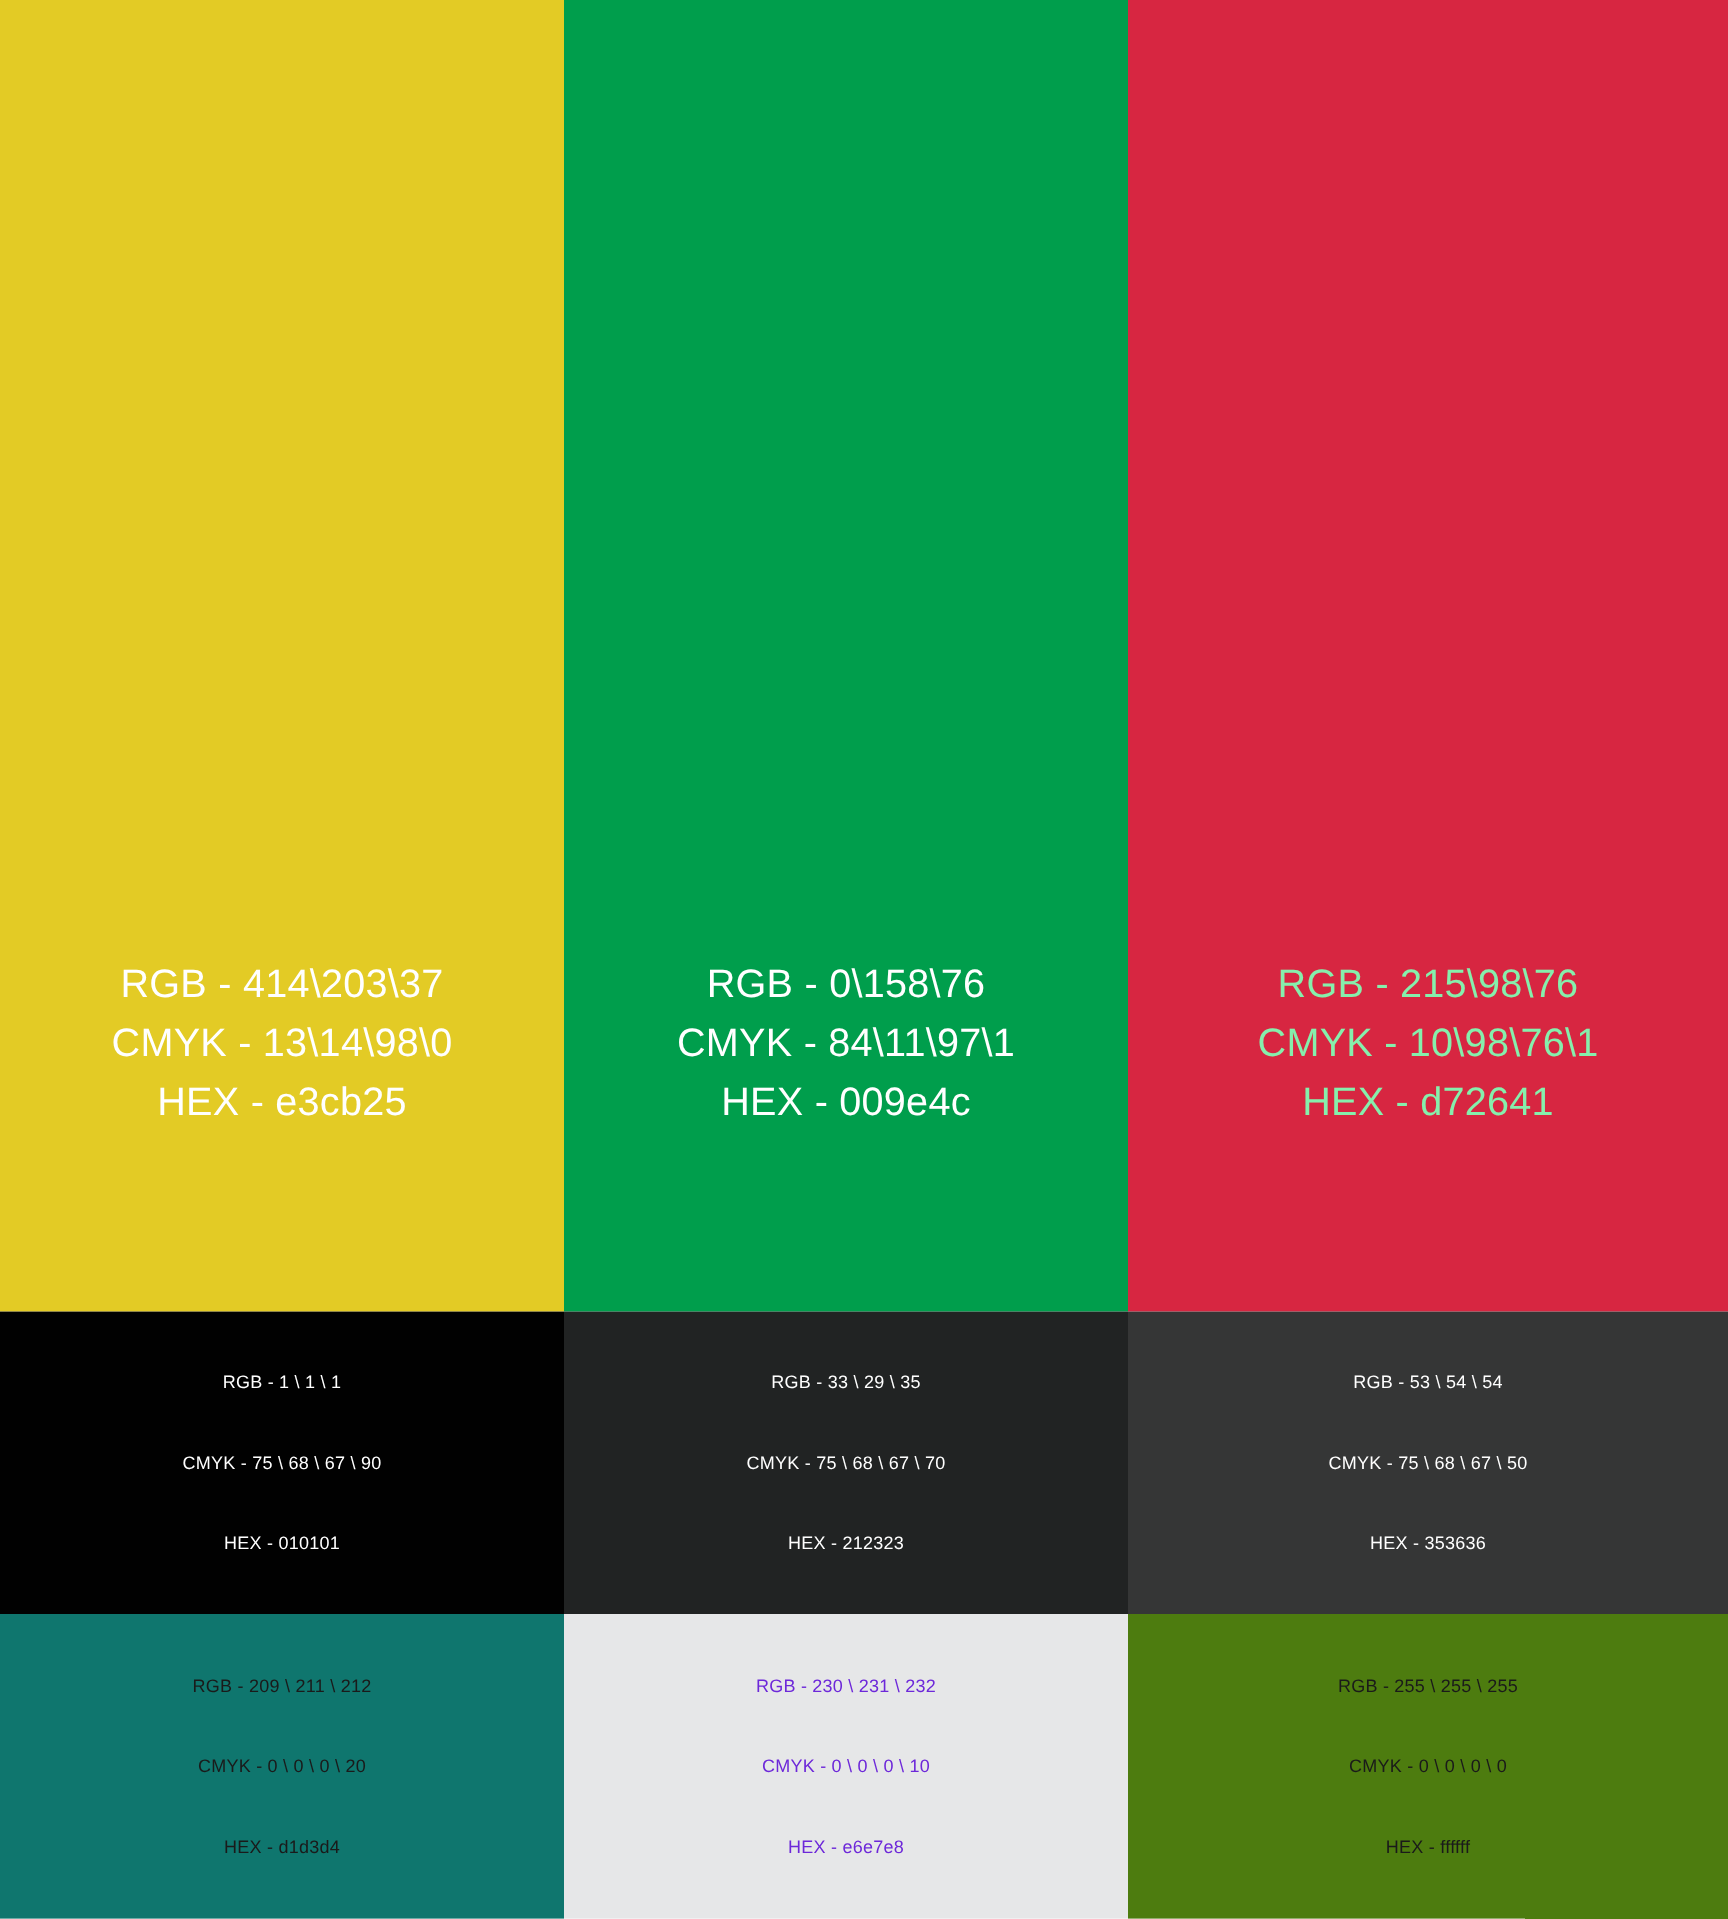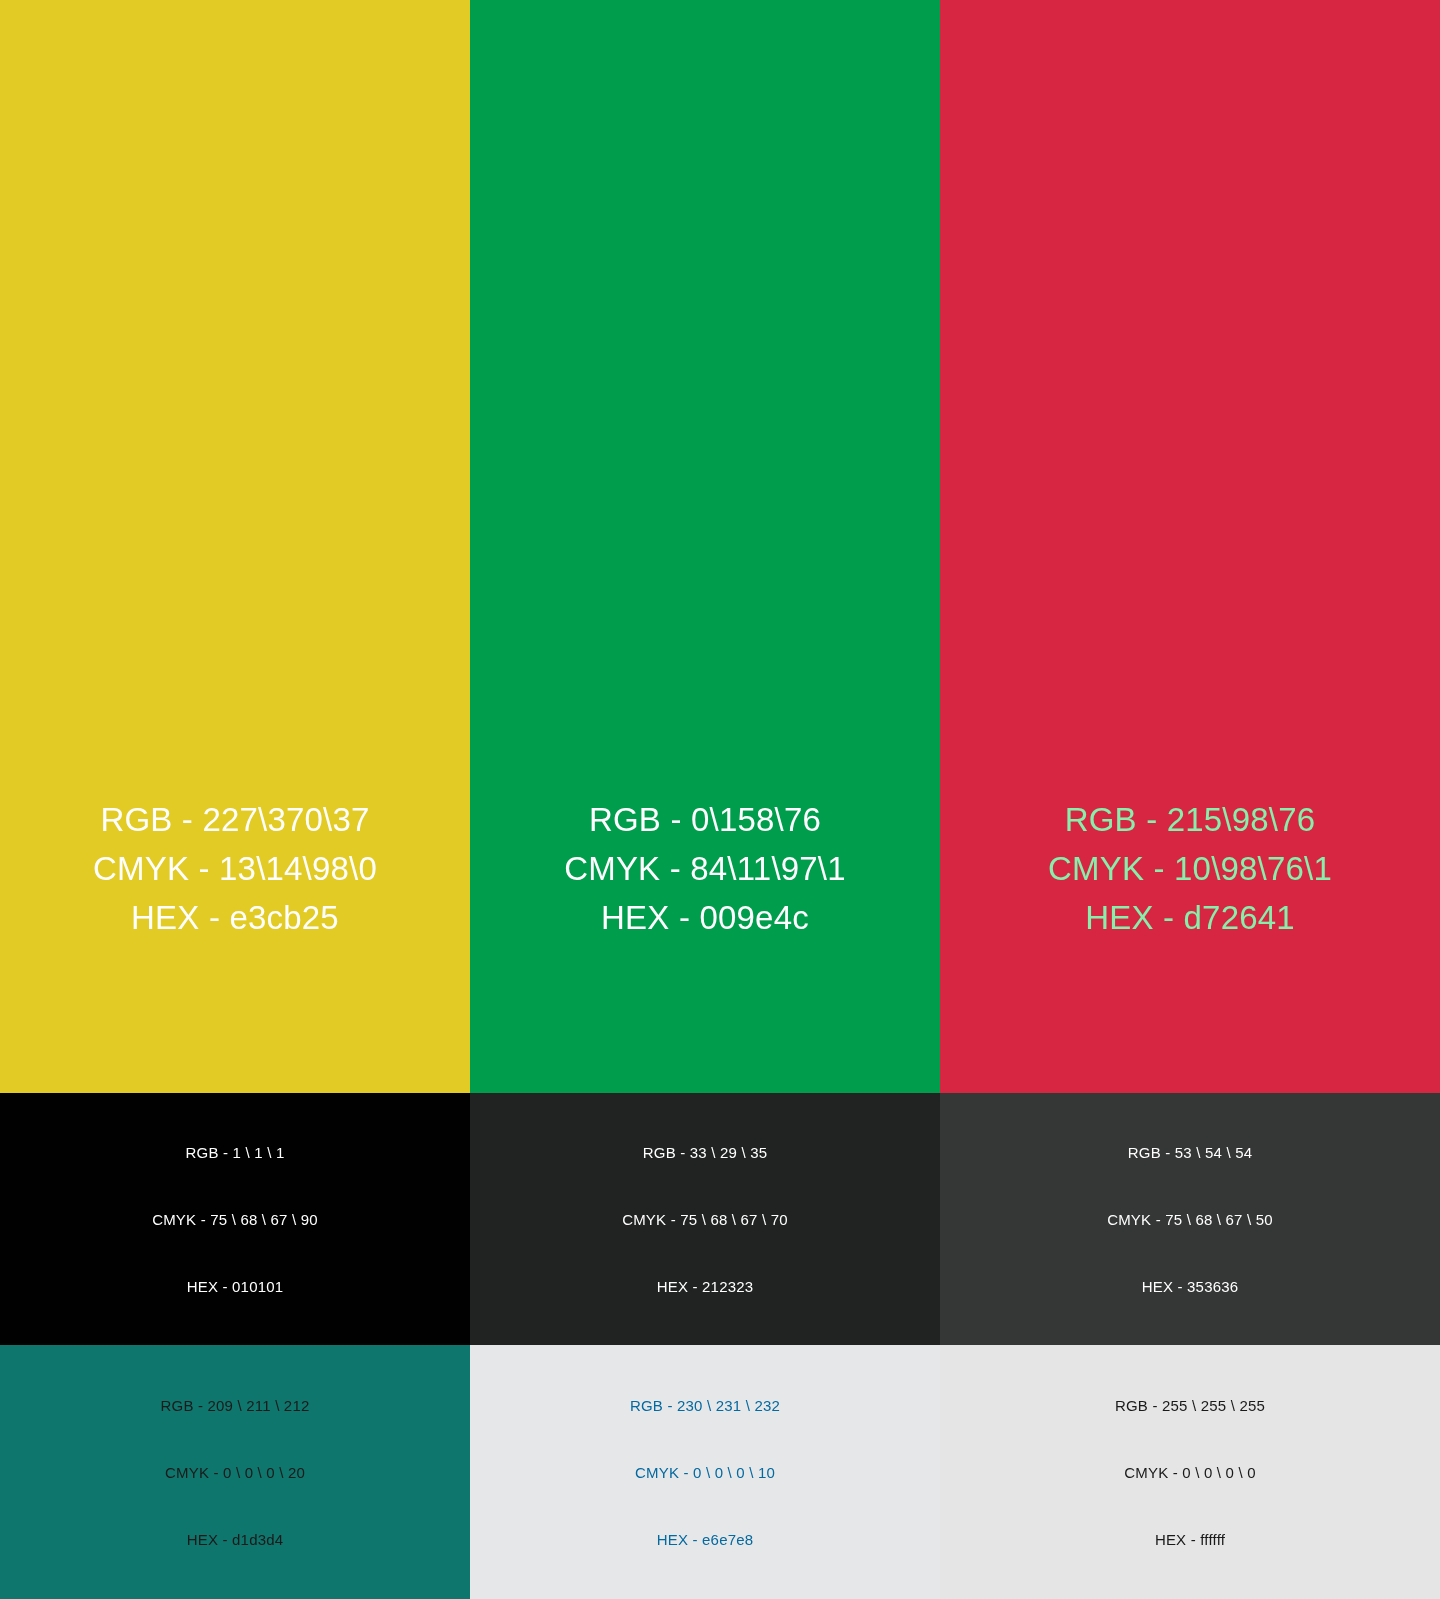--- a/index.html
+++ b/index.html
@@ -54,21 +54,21 @@
     font-weight: 400;
     letter-spacing: 0.2px;
     white-space: nowrap;
   }
 </style>
 </head>
 <body>
 
 <div id="palette">
     <div class="swatch big" style="background: rgb(227, 203, 37); color: rgb(255, 255, 255);">
-      <div class="line">RGB - 227\370\37</div>
+      <div class="line">RGB - 414\203\37</div>
       <div class="line">CMYK - 13\14\98\0</div>
       <div class="line">HEX - e3cb25</div>
     </div>
     <div class="swatch big" style="background: rgb(0, 158, 76); color: rgb(255, 255, 255);">
       <div class="line">RGB - 0\158\76</div>
       <div class="line">CMYK - 84\11\97\1</div>
       <div class="line">HEX - 009e4c</div>
     </div>
     <div class="swatch big" style="background: rgb(215, 38, 65); color: #86efac;">
       <div class="line">RGB - 215\98\76</div>
@@ -88,23 +88,23 @@
     <div class="swatch small" style="background: rgb(53, 54, 54); color: rgb(255, 255, 255);">
       <div class="line">RGB - 53 \ 54 \ 54</div>
       <div class="line">CMYK - 75 \ 68 \ 67 \ 50</div>
       <div class="line">HEX - 353636</div>
     </div>
     <div class="swatch small" style="background: #0f766e; color: rgb(26, 26, 26);">
       <div class="line">RGB - 209 \ 211 \ 212</div>
       <div class="line">CMYK - 0 \ 0 \ 0 \ 20</div>
       <div class="line">HEX - d1d3d4</div>
     </div>
-    <div class="swatch small" style="background: rgb(230, 231, 232); color: #0369a1;">
+    <div class="swatch small" style="background: rgb(230, 231, 232); color: #6d28d9;">
       <div class="line">RGB - 230 \ 231 \ 232</div>
       <div class="line">CMYK - 0 \ 0 \ 0 \ 10</div>
       <div class="line">HEX - e6e7e8</div>
     </div>
-    <div class="swatch small" style="background: #e5e5e5; color: rgb(26, 26, 26);">
+    <div class="swatch small" style="background: #4d7c0f; color: rgb(26, 26, 26);">
       <div class="line">RGB - 255 \ 255 \ 255</div>
       <div class="line">CMYK - 0 \ 0 \ 0 \ 0</div>
       <div class="line">HEX - ffffff</div>
     </div>
   </div>
 
 </body></html>

